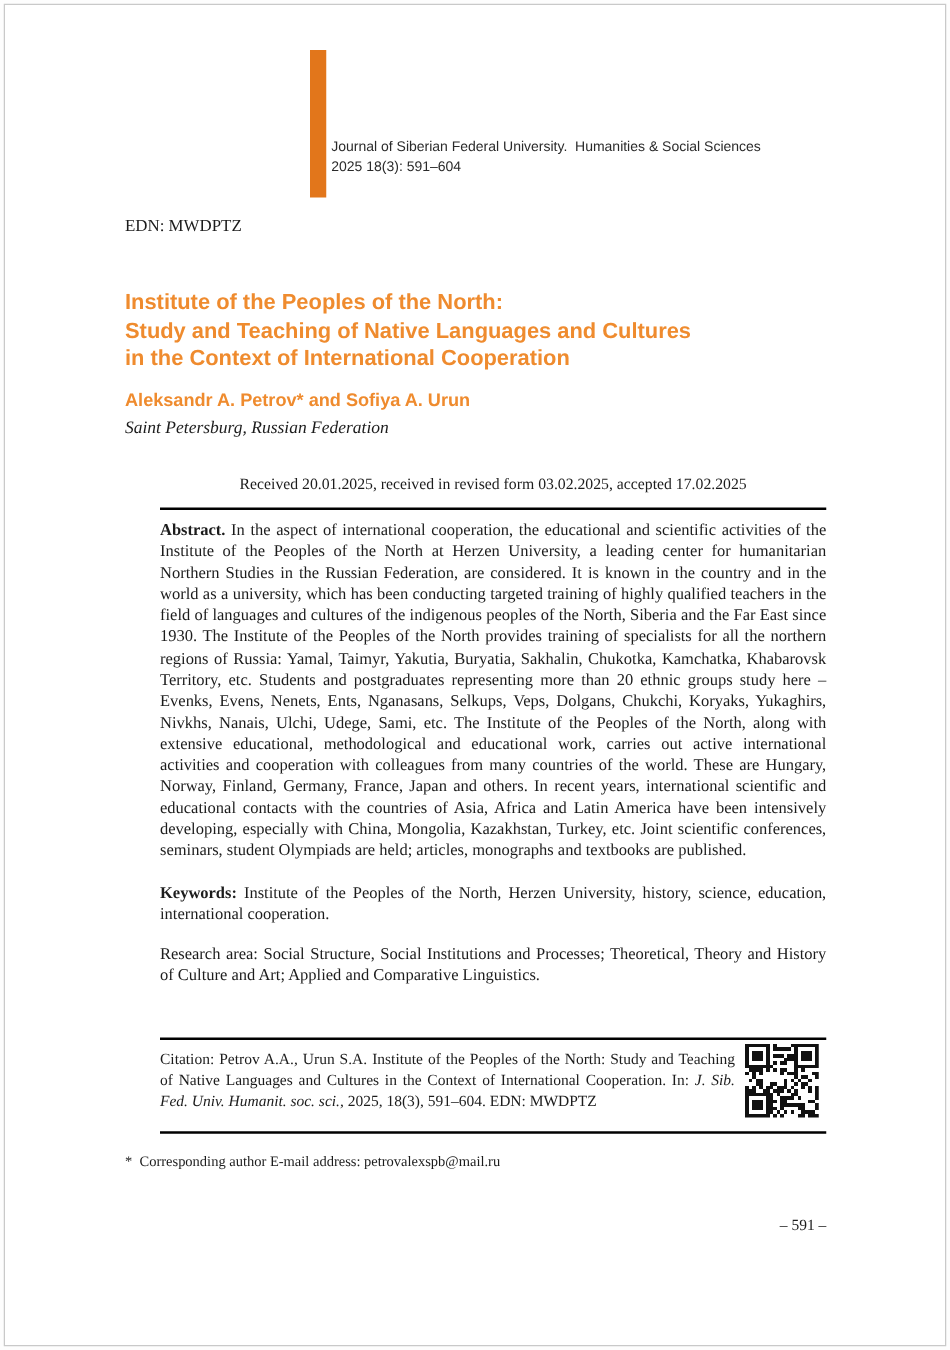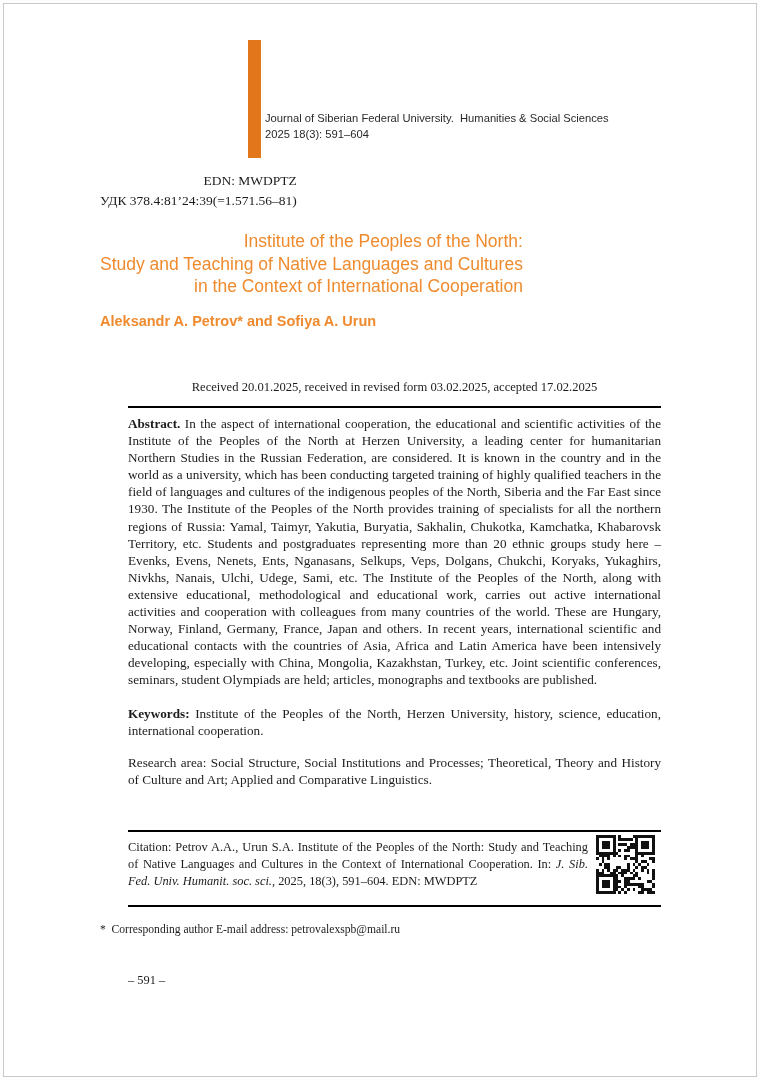--- a/index.html
+++ b/index.html
@@ -38,24 +38,23 @@
   
   .meta {
     position: absolute; left: 96px; top: 167px;
     font-size: 13.5px; line-height: 20px; text-align: right;
   }
 
   
   .title {
     position: absolute; left: 96px; top: 226px;
     font-family: "Liberation Sans", sans-serif;
-    font-weight: normal; font-size: 17.5px; line-height: 22.5px;
+    font-weight: bold; font-size: 17.5px; line-height: 22.5px;
     color: var(--accent);
     white-space: nowrap;
-    text-align: right;
   }
 
   
   .authors {
     position: absolute; left: 96px; top: 309px;
     font-family: "Liberation Sans", sans-serif;
     font-weight: bold; font-size: 14.5px;
     color: var(--accent);
     white-space: nowrap;
   }
@@ -103,48 +102,48 @@
 
   
   .footnotes {
     position: absolute; left: 96px; top: 918px;
     font-size: 11.6px; line-height: 16.5px;
   }
   .footnotes div { white-space: pre; }
 
   .page-number {
     position: absolute; left: 124px; top: 969px; width: 533px;
-    text-align: left; font-size: 12.4px;
+    text-align: right; font-size: 12.4px;
   }
 </style>
 </head>
 <body>
 
 <div class="page">
 
   <div class="accent-bar"></div>
   <div class="header-text">
     <div>Journal of Siberian Federal University.  Humanities &amp; Social Sciences</div>
     <div>2025 18(3): 591–604</div>
   </div>
 
   <div class="meta">
     <div>EDN: MWDPTZ</div>
-    <div>УДК 378.4:81’24:39(=1.571.56–81)</div>
   </div>
 
   <div class="title">
     <div>Institute of the Peoples of the North:</div>
     <div>Study and Teaching of Native Languages and Cultures</div>
     <div>in the Context of International Cooperation</div>
   </div>
 
   <div class="authors">Aleksandr A. Petrov* and Sofiya A. Urun</div>
 
   <div class="affiliation">
+    <div>Saint Petersburg, Russian Federation</div>
   </div>
 
   <div class="received">Received 20.01.2025, received in revised form 03.02.2025, accepted 17.02.2025</div>
 
   <div class="rule rule-top"></div>
 
   <div class="body-text">
     <p class="abstract"><span class="label-bold">Abstract.</span><span> In the aspect of international cooperation, the educational and scientific activities of the Institute of the Peoples of the North at Herzen University, a leading center for humanitarian Northern Studies in the Russian Federation, are considered. It is known in the country and in the world as a university, which has been conducting targeted training of highly qualified teachers in the field of languages and cultures of the indigenous peoples of the North, Siberia and the Far East since 1930. The Institute of the Peoples of the North provides training of specialists for all the northern regions of Russia: Yamal, Taimyr, Yakutia, Buryatia, Sakhalin, Chukotka, Kamchatka, Khabarovsk Territory, etc. Students and postgraduates representing more than 20 ethnic groups study here – Evenks, Evens, Nenets, Ents, Nganasans, Selkups, Veps, Dolgans, Chukchi, Koryaks, Yukaghirs, Nivkhs, Nanais, Ulchi, Udege, Sami, etc. The Institute of the Peoples of the North, along with extensive educational, methodological and educational work, carries out active international activities and cooperation with colleagues from many countries of the world. These are Hungary, Norway, Finland, Germany, France, Japan and others. In recent years, international scientific and educational contacts with the countries of Asia, Africa and Latin America have been intensively developing, especially with China, Mongolia, Kazakhstan, Turkey, etc. Joint scientific conferences, seminars, student Olympiads are held; articles, monographs and textbooks are published.</span></p>
     <p class="keywords"><span class="label-bold">Keywords:</span><span> Institute of the Peoples of the North, Herzen University, history, science, education, international cooperation.</span></p>
     <p class="research"><span>Research area:</span><span> Social Structure, Social Institutions and Processes; Theoretical, Theory and History of Culture and Art; Applied and Comparative Linguistics.</span></p>

